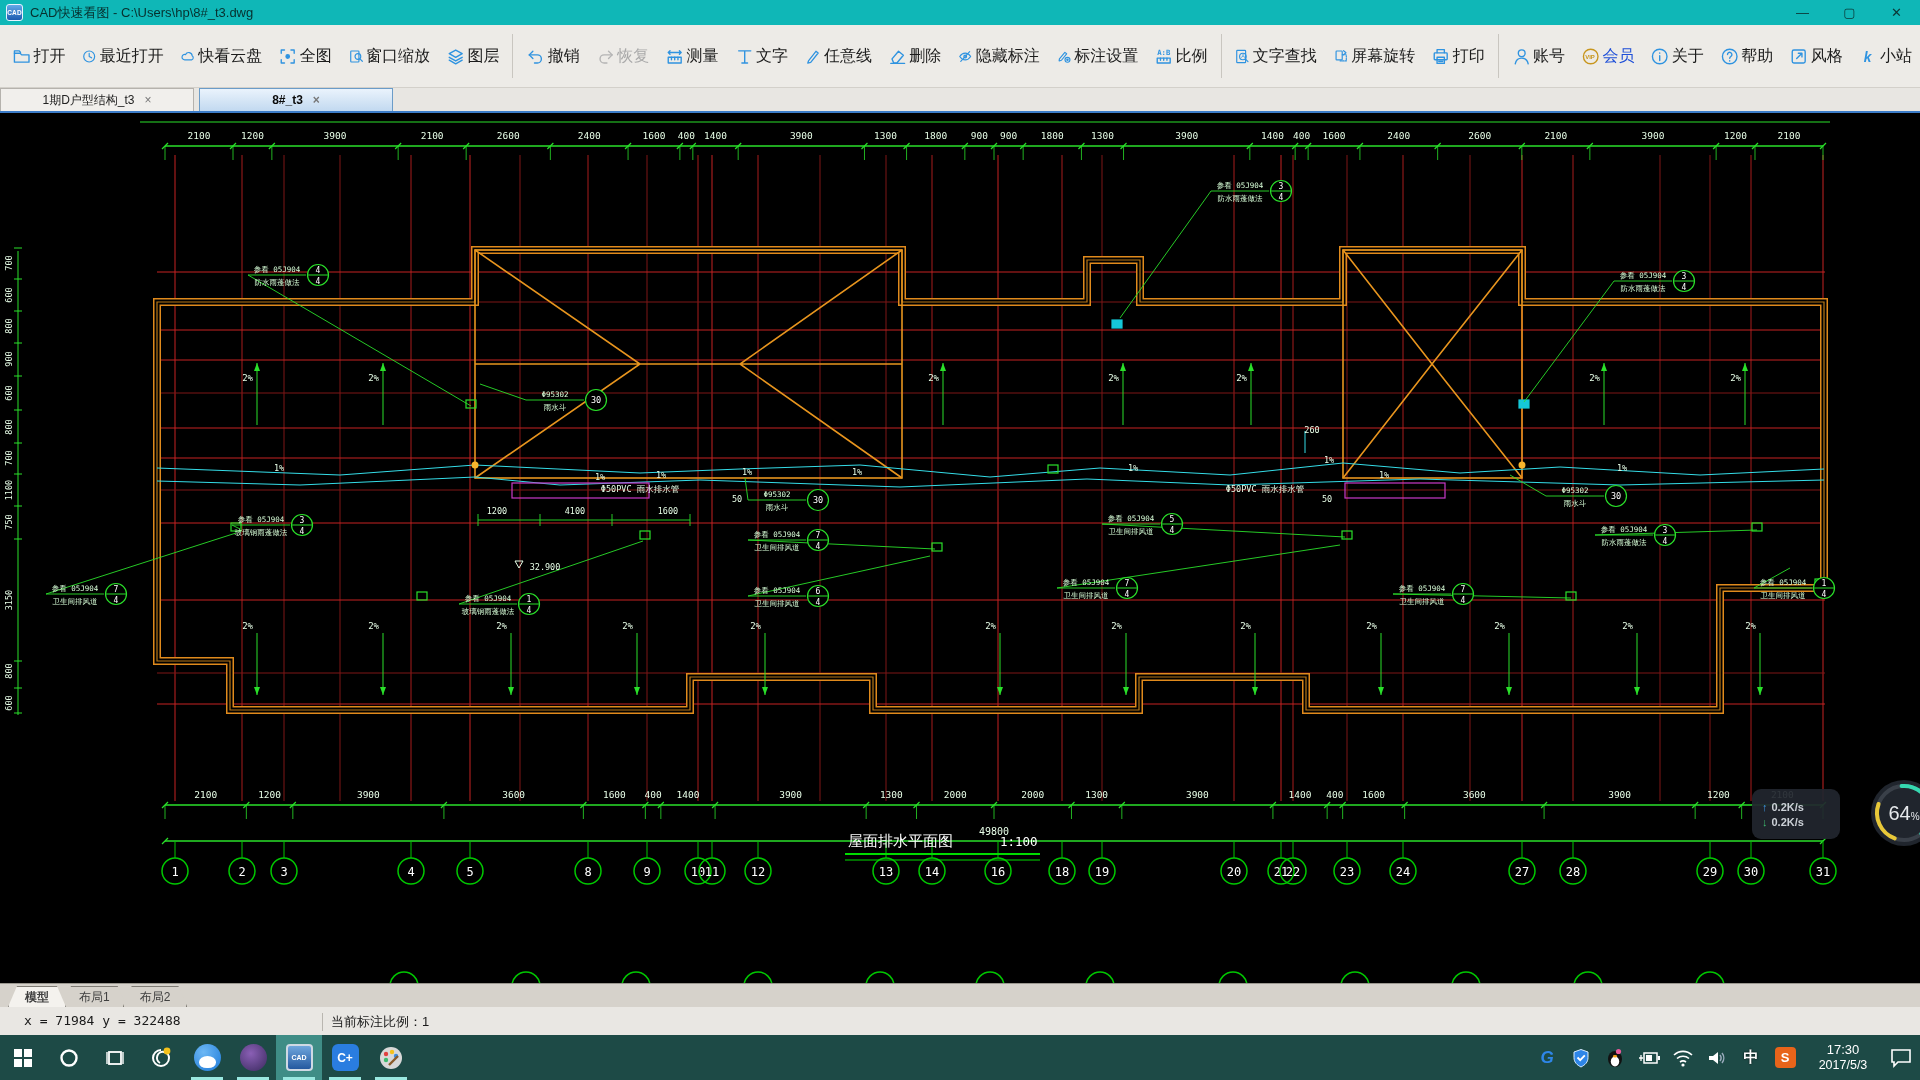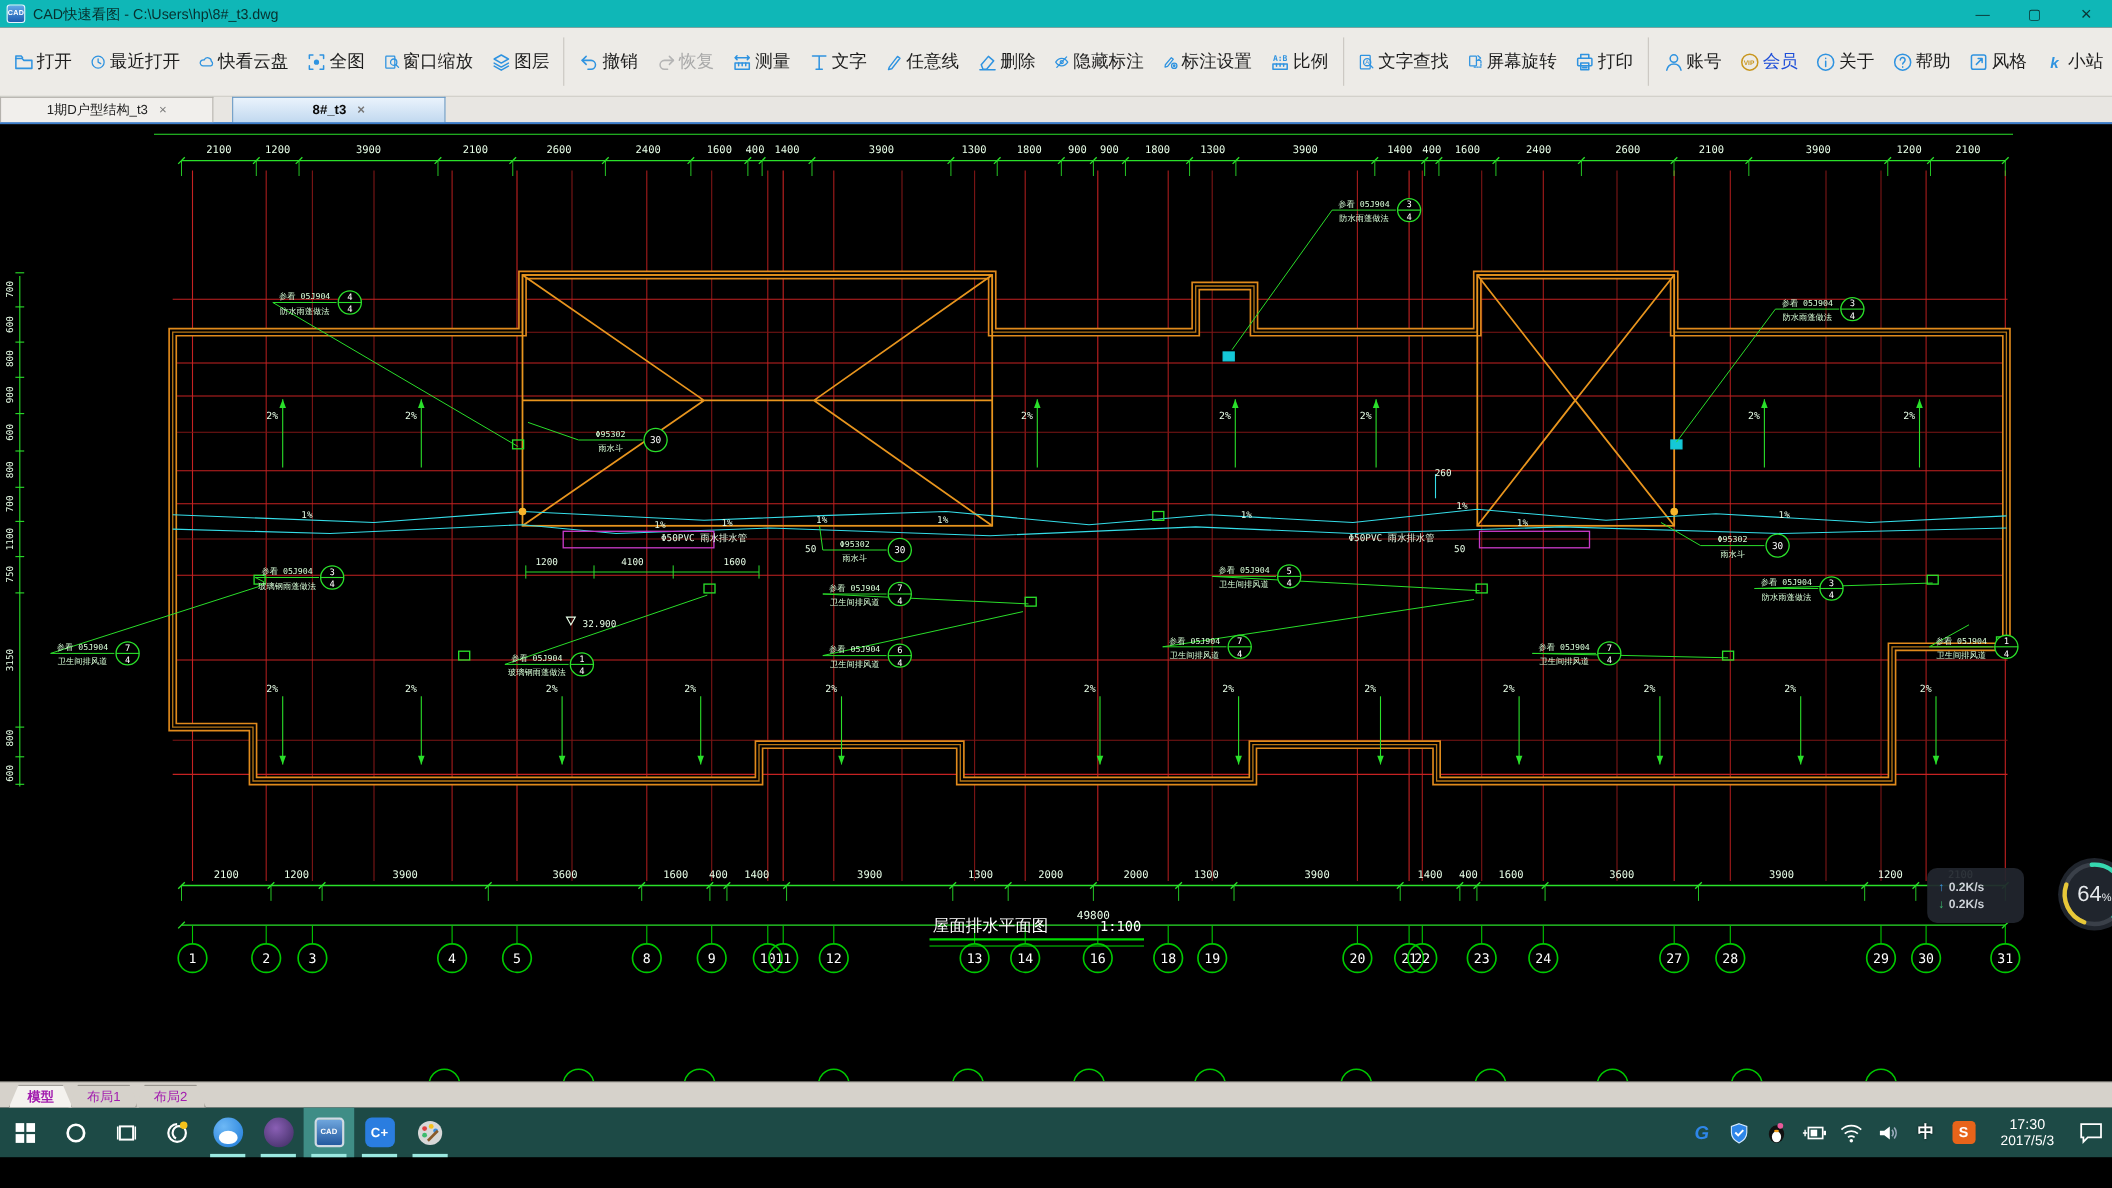--- a/index.html
+++ b/index.html
@@ -29,34 +29,34 @@
   .tool.disabled .tlabel { color:#a9a9a9; }
   .tool.gold { color:#c8961e; }
   .tool.gold .tlabel { color:#1d4ed8;font-family:Liberation Serif, serif; }
   .tsep { width:1px; height:44px; background:#c9c6c0; margin:0 5px; }
 
   
   .tabbar { height:25px; background:#e8e6e2; display:flex; align-items:flex-end;
     border-bottom:2px solid #3c7cc8; }
   .dtab { width:194px; height:23px; display:flex; align-items:center; justify-content:center;
     gap:10px; font-size:12px; color:#222; background:#f1efec;
-    border:1px solid #b5b2ad; border-bottom:none; margin-right:17px; }
+    border:1px solid #b5b2ad; border-bottom:none; margin-right:5px; }
   .dtab.active { background:linear-gradient(#eaf3fc,#c2d9f0); border-color:#6b9cc8;
     font-weight:bold; color:#0a0a0a; }
   .dtab .x { color:#777; font-size:12px; }
 
   
   .canvas { position:relative; height:870px; background:#000; overflow:hidden; }
   .canvas svg { position:absolute; inset:0; }
 
   
   .modelbar { height:24px; background:#d6d2cb; display:flex; align-items:flex-end;
     padding-left:8px; border-top:1px solid #9a978f; }
   .mtab { height:21px; padding:0 16px; display:flex; align-items:center; font-size:12px;
-    color:#a21caf; background:#d6d2cb; border:1px solid #7e7b74; border-bottom:none;
+    color:#404040; background:#d6d2cb; border:1px solid #7e7b74; border-bottom:none;
     clip-path:polygon(9px 0, calc(100% - 9px) 0, 100% 100%, 0 100%); margin-right:-4px; }
   .mtab.active { background:#f4f2ee; font-weight:bold; z-index:2; }
 
   
   .statusbar { position:relative; height:28px; background:#e9e7e3; font-size:13px; color:#1a1a1a; }
   .coords { position:absolute; left:24px; top:6px; font-family:"DejaVu Sans Mono","Liberation Mono",monospace; }
   .scaleinfo { position:absolute; left:322px; top:6px; padding-left:8px; border-left:1px solid #b9b6b0; }
 
   
   .taskbar { height:45px; background:#1d4a46; display:flex; align-items:center; color:#fff; }
@@ -858,20 +858,24 @@
         </g>
     </svg>
   </div>
 
   <div class="modelbar" id="modelbar">
       <div class="mtab active">模型</div>
       <div class="mtab">布局1</div>
       <div class="mtab">布局2</div>
     </div>
 
+  <div class="statusbar">
+    <span class="coords">x = 71984 y = 322488</span>
+    <span class="scaleinfo">当前标注比例：1</span>
+  </div>
 
   <div class="taskbar">
     <div class="tb-left">
       <div class="tbtn">
         <svg width="18" height="18" viewBox="0 0 18 18">
           <rect x="0" y="0" width="8" height="8" fill="#fff"></rect>
             <rect x="10" y="0" width="8" height="8" fill="#fff"></rect>
           <rect x="0" y="10" width="8" height="8" fill="#fff"></rect>
             <rect x="10" y="10" width="8" height="8" fill="#fff"></rect>
         </svg>

